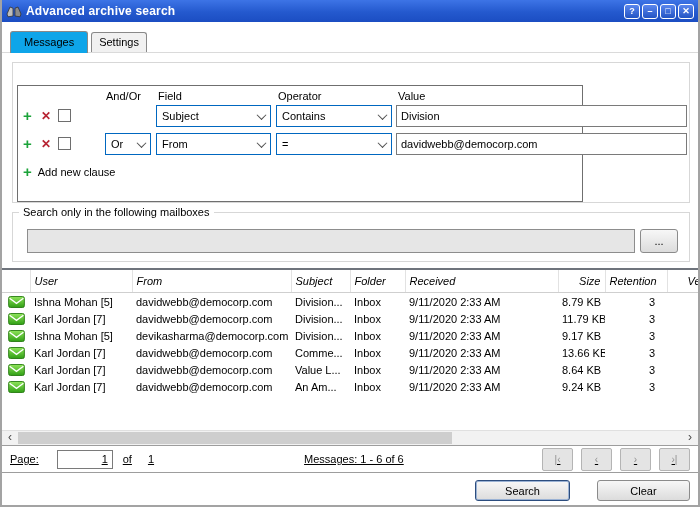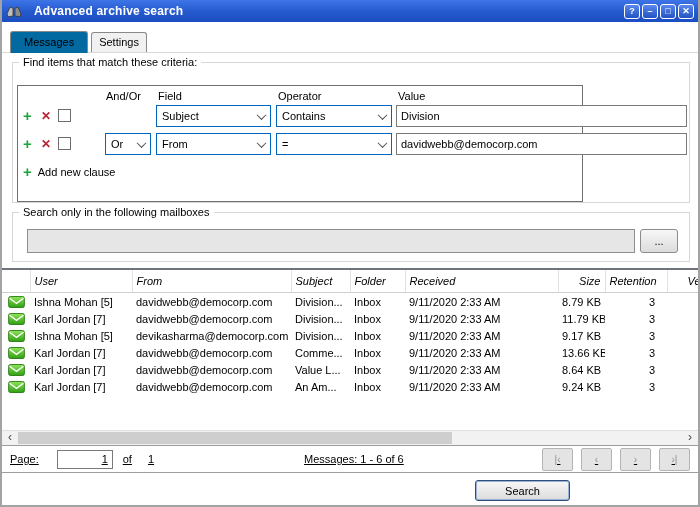--- a/index.html
+++ b/index.html
@@ -2,34 +2,34 @@
 <html><head>
 <meta charset="utf-8">
 <style>
   html,body{margin:0;padding:0;background:#fff;}
   .window{
     position:relative;width:700px;height:507px;box-sizing:border-box;
     border:2px solid #a3a3a3;border-top:none;background:#fff;
     font-family:"Liberation Sans",sans-serif;font-size:11px;color:#000;overflow:hidden;
   }
   
-  .titlebar{height:22px;display:flex;align-items:center;gap:12px;padding:0 4px;
+  .titlebar{height:22px;display:flex;align-items:center;gap:4px;padding:0 4px;
     background:linear-gradient(#3d74e6 0%,#2459ce 55%,#1b4dc2 100%);}
   .ticon{display:flex;align-items:center;}
   .title{color:#fff;font-weight:bold;font-size:12px;letter-spacing:.2px;}
   .winbtns{margin-left:auto;display:flex;gap:2px;}
   .winbtn{width:16px;height:15px;border:1px solid #fff;border-radius:3px;
     background:linear-gradient(#5b87ee,#2254c4);color:#fff;font-size:9px;font-weight:bold;
     display:flex;align-items:center;justify-content:center;box-sizing:border-box;cursor:default;}
   
   .tabline{position:absolute;top:52px;left:0;right:0;border-top:1px solid #dadada;}
   .tabs{position:absolute;top:31px;left:8px;display:flex;align-items:flex-end;}
   .tab{border:1px solid #898989;border-bottom:none;border-radius:3px 3px 0 0;
     padding:3px 7px 4px;background:#f1f1f1;margin-right:3px;}
-  .tab.active{background:#0369a1;padding:4px 13px 5px;position:relative;z-index:2;margin-bottom:-1px;}
+  .tab.active{background:#0ea5e9;padding:4px 13px 5px;position:relative;z-index:2;margin-bottom:-1px;}
   
   .gb{position:absolute;border:1px solid #d7d7d7;box-sizing:border-box;}
   .gb .lbl{position:absolute;top:-7px;left:6px;background:#fff;padding:0 4px;line-height:13px;white-space:nowrap;}
   #gb1{left:10px;top:62px;width:678px;height:141px;}
   #gb2{left:10px;top:212px;width:678px;height:50px;}
   .cpanel{position:absolute;left:4px;top:22px;width:566px;height:117px;border:1px solid #6f6f6f;box-sizing:border-box;}
   .chead{position:absolute;top:4px;white-space:nowrap;}
   .crow{position:absolute;left:0;height:22px;width:100%;}
   .plus{color:#1ca33a;font-weight:bold;font-size:15px;line-height:22px;position:absolute;top:0;cursor:pointer;}
   .xicon{color:#b72433;font-weight:bold;font-size:12px;line-height:22px;position:absolute;top:0;cursor:pointer;}
@@ -110,21 +110,20 @@
     </span>
   </div>
 
   <div class="tabline"></div>
   <div class="tabs">
     <div class="tab active">Messages</div>
     <div class="tab">Settings</div>
   </div>
 
   <div class="gb" id="gb1">
-    <span class="lbl">Find items that match these criteria:</span>
     <div class="cpanel">
       <span class="chead" style="left:88px">And/Or</span>
       <span class="chead" style="left:140px">Field</span>
       <span class="chead" style="left:260px">Operator</span>
       <span class="chead" style="left:380px">Value</span>
 
       <div class="crow" style="top:19px">
         <span class="plus" style="left:5px">+</span>
         <span class="xicon" style="left:23px">✕</span>
         <span class="cb" style="left:40px"></span>
@@ -300,13 +299,14 @@
     <span class="msgcount">Messages: 1 - 6 of 6</span>
     <span class="navbtns">
       <span class="navbtn">|‹</span>
       <span class="navbtn">‹</span>
       <span class="navbtn">›</span>
       <span class="navbtn">›|</span>
     </span>
   </div>
 
   <button class="btn" id="searchbtn">Search</button>
+  <button class="btn" id="clearbtn">Clear</button>
 </div>
 
 </body></html>

